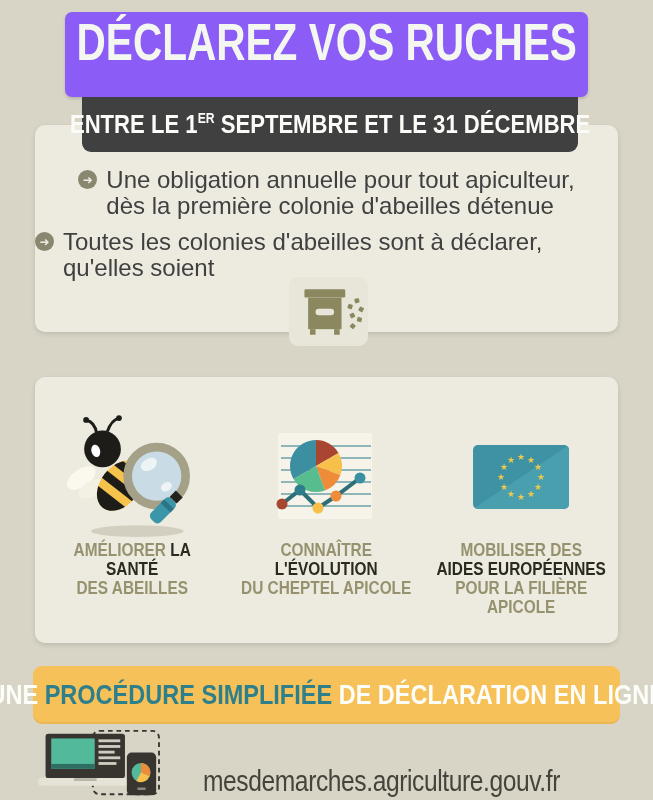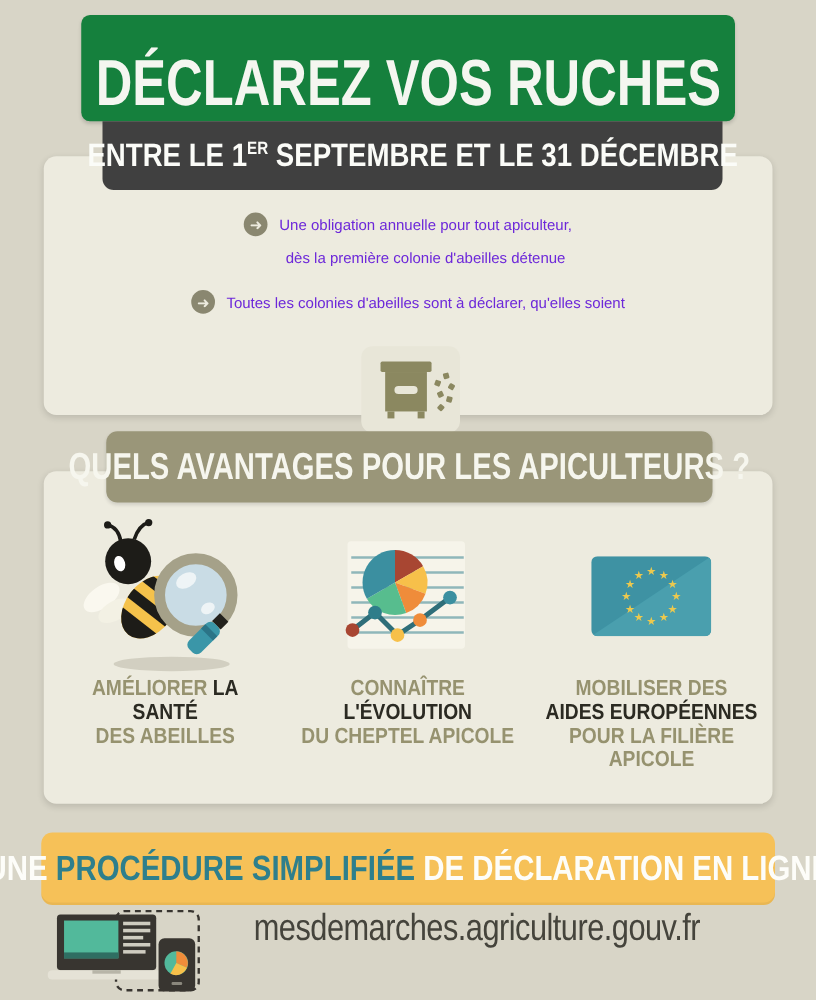--- a/index.html
+++ b/index.html
@@ -7,22 +7,22 @@
   .page {
     position:relative; width:653px; height:800px; margin:0 auto;
     background:#d8d5c7; overflow:hidden;
     font-family:"Liberation Sans", sans-serif;
   }
   .cond { display:inline-block; white-space:nowrap; transform-origin:center; }
 
   
   .teal-banner {
     position:absolute; left:65px; top:12px; width:523px; height:85px;
-    background:#15803d; border-radius:7px;
-    display:flex; align-items:flex-end; justify-content:center;
+    background:#8b5cf6; border-radius:7px;
+    display:flex; align-items:flex-start; justify-content:center;
     box-shadow:0 2px 3px rgba(0,0,0,.15);
   }
   .teal-banner .cond { transform:scaleX(.78); font-size:52px; font-weight:bold; color:#f4f6f0; letter-spacing:0; }
 
   
   .green-banner {
     position:absolute; left:82px; top:97px; width:496px; height:55px;
     background:#404040; border-radius:0 0 9px 9px; z-index:3;
     display:flex; align-items:center; justify-content:center;
   }
@@ -33,21 +33,21 @@
   .panel { background:#edebdf; border-radius:10px; box-shadow:0 2px 5px rgba(0,0,0,.12); position:absolute; }
   .intro-panel { left:35px; top:125px; width:583px; height:207px; z-index:1;
     display:flex; flex-direction:column; justify-content:flex-start; padding-top:42px; }
   .bullet { display:flex; justify-content:center; align-items:flex-start; margin-bottom:10px; }
   .bullet-arrow {
     flex:0 0 auto; width:19px; height:19px; margin:3px 9px 0 0;
     border-radius:50%; background:#8a8770; color:#edebdf;
     display:inline-flex; align-items:center; justify-content:center;
     font-size:12px; line-height:1;
   }
-  .bullet-text { font-size:12px; line-height:26px; color:#6d28d9; text-align:center; }
+  .bullet-text { font-size:24px; line-height:26px; color:#404040; }
 
   
   .hive-tab {
     position:absolute; left:289px; top:277px; width:79px; height:69px;
     background:#e8e6d8; border-radius:9px; z-index:2;
     display:flex; align-items:center; justify-content:center;
   }
 
   
   .olive-banner {
@@ -71,21 +71,21 @@
     position:absolute; left:33px; top:666px; width:587px; height:58px;
     background:#f6c158; border-radius:9px;
     display:flex; align-items:center; justify-content:center;
     box-shadow:0 -2px 0 rgba(0,0,0,.05) inset;
   }
   .yellow-banner .cond { transform:scaleX(.84); font-size:28px; font-weight:bold; color:#fdfdf9; }
   .yellow-banner .hl { color:#2e7f8c; }
 
   
   .footer { position:absolute; left:38px; top:726px; width:600px; height:72px;
-    display:flex; align-items:flex-start; }
+    display:flex; align-items:flex-end; }
   .footer-url { margin-left:4px; font-size:30px; color:#45443c;
     transform:scaleX(.82); transform-origin:left center; white-space:nowrap; letter-spacing:-0.5px; }
 </style>
 </head>
 <body>
 
 <div class="page">
 
   <div class="teal-banner">
     <span class="cond">DÉCLAREZ VOS RUCHES</span>
@@ -122,23 +122,20 @@
         <rect x="67" y="20" width="5" height="5" rx="1" transform="rotate(-15 69 22)"></rect>
         <rect x="72" y="29" width="5" height="5" rx="1" transform="rotate(30 74 31)"></rect>
         <rect x="62" y="36" width="5" height="5" rx="1" transform="rotate(-25 64 38)"></rect>
         <rect x="70" y="40" width="5" height="5" rx="1" transform="rotate(15 72 42)"></rect>
         <rect x="63" y="47" width="5" height="5" rx="1" transform="rotate(40 65 49)"></rect>
       </g>
       <rect x="25" y="31" width="20" height="7" rx="3.5" fill="#e8e6d8"></rect>
     </svg>
   </div>
 
-  <div class="olive-banner">
-    <span class="cond">QUELS AVANTAGES POUR LES APICULTEURS ?</span>
-  </div>
 
   <div class="panel adv-panel">
 
     <div class="adv-col">
       <div class="adv-icon-wrap">
         <svg width="145" height="126" viewBox="0 0 150 130">
           <ellipse cx="80" cy="121" rx="48" ry="6" fill="#c6c3b4" opacity="0.7"></ellipse>
           <path d="M38,20 Q36,8 27,6" fill="none" stroke="#1d1c18" stroke-width="3"></path>
           <circle cx="27" cy="6" r="3" fill="#1d1c18"></circle>
           <path d="M49,18 Q53,6 61,4" fill="none" stroke="#1d1c18" stroke-width="3"></path>

